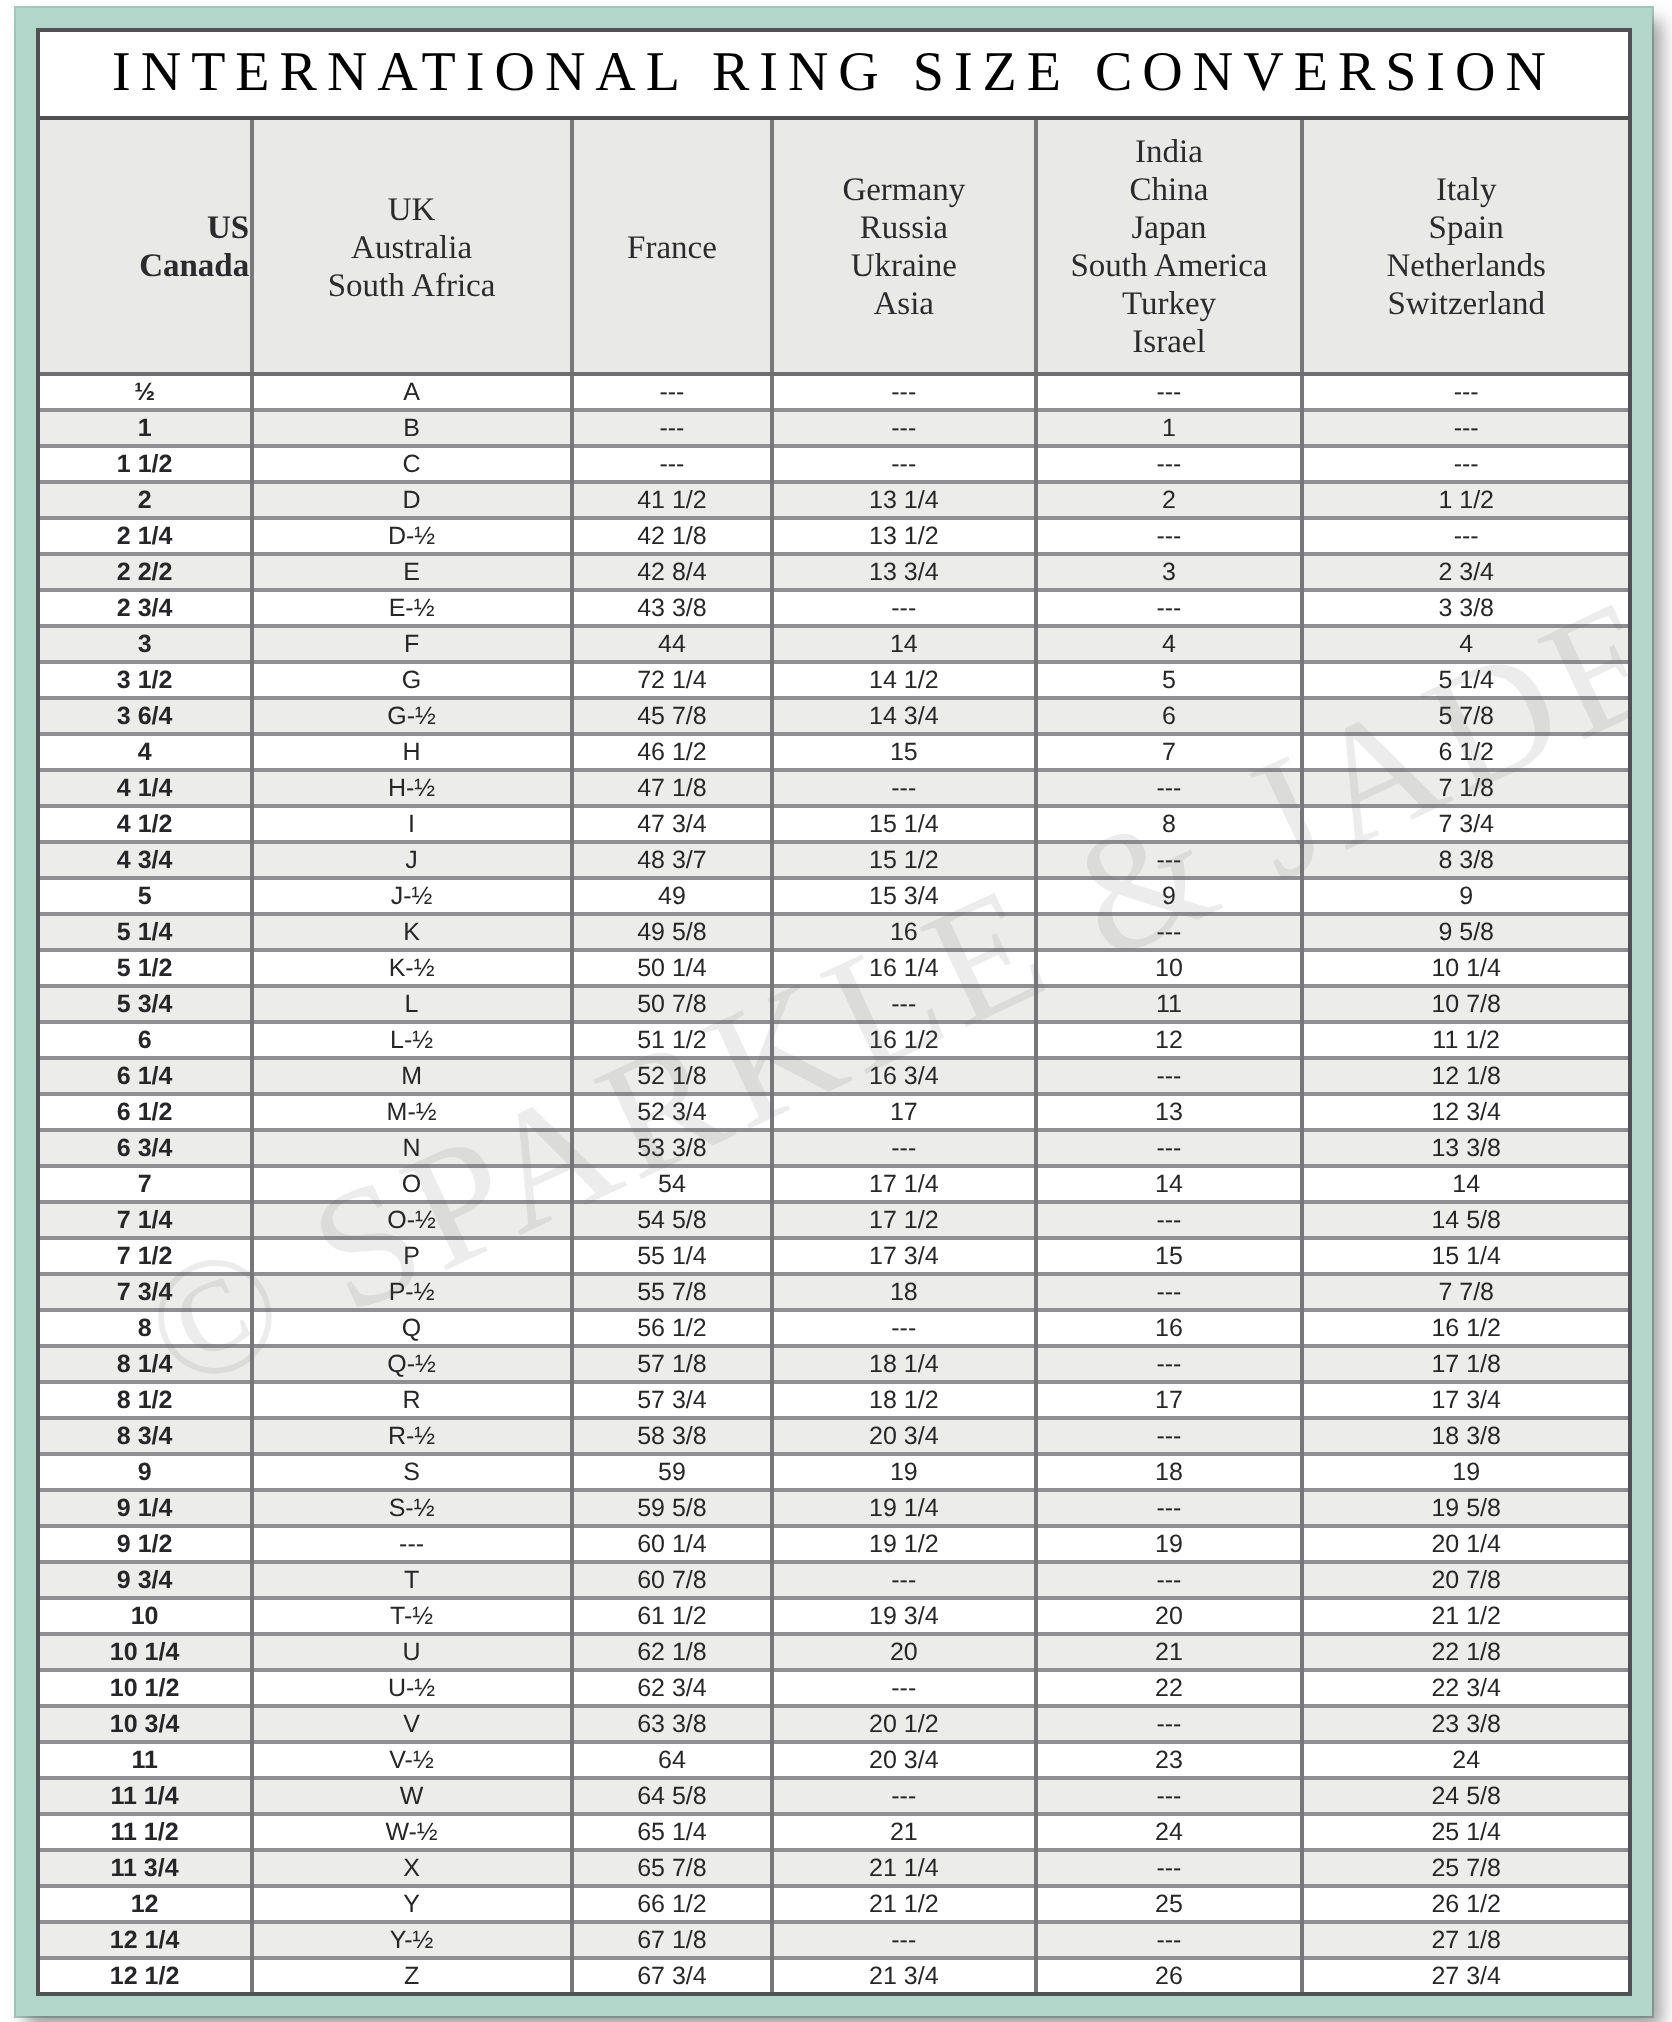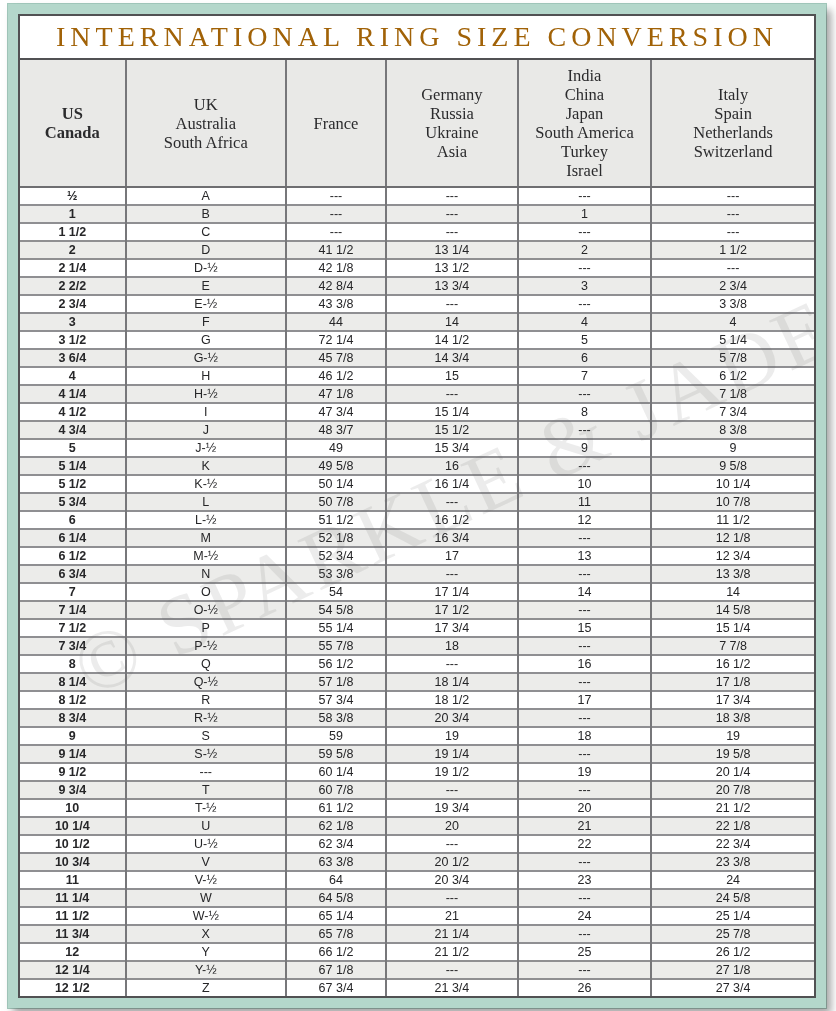--- a/index.html
+++ b/index.html
@@ -27,21 +27,21 @@
     overflow: hidden;
   }
   .title {
     height: 42px;
     display: flex;
     align-items: center;
     justify-content: center;
     font-family: "Liberation Serif", serif;
     font-size: 28px;
     letter-spacing: 5px;
-    color: #a16207;
+    color: #000000;
     background: #ffffff;
     border-bottom: 2px solid #515153;
     white-space: nowrap;
   }
   table {
     width: 100%;
     border-collapse: collapse;
     table-layout: fixed;
   }
   th, td {
@@ -54,21 +54,21 @@
   thead th {
     background: #e9e9e7;
     font-family: "Liberation Serif", serif;
     font-weight: normal;
     font-size: 16.5px;
     line-height: 19px;
     color: #2b2b2d;
     padding: 6px 0;
     border-bottom: 2px solid #6e6e71;
   }
-  thead th.bold { font-weight: bold; }
+  thead th.bold { font-weight: bold; text-align: right; }
   tbody td {
     height: 12.5px;
     font-size: 12.5px;
     color: #262628;
     padding: 1px 0;
     border-top: 2px solid #8f8f92;
     background: #ffffff;
   }
   tbody tr:first-child td { border-top: none; }
   tbody tr:nth-child(even) td { background: #ececea; }

